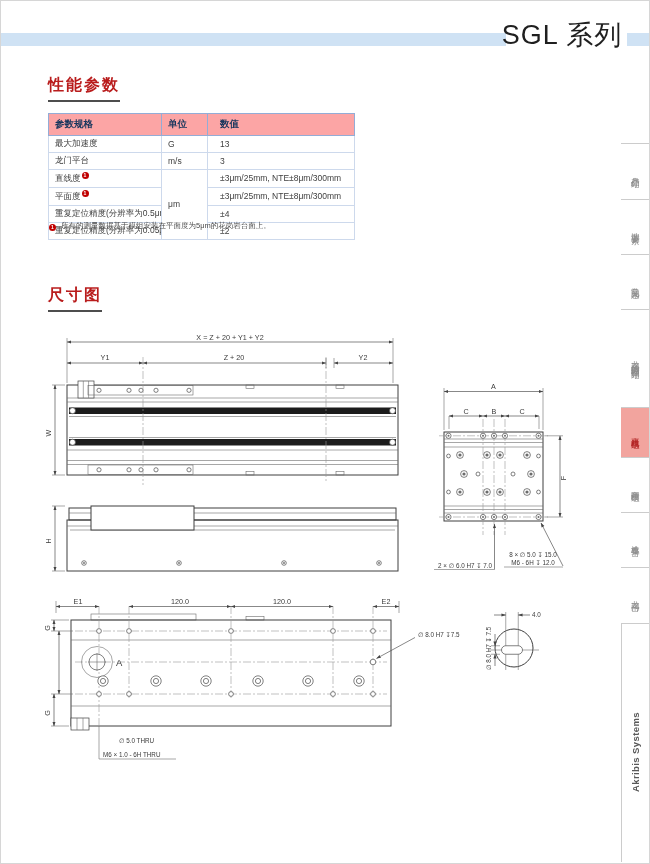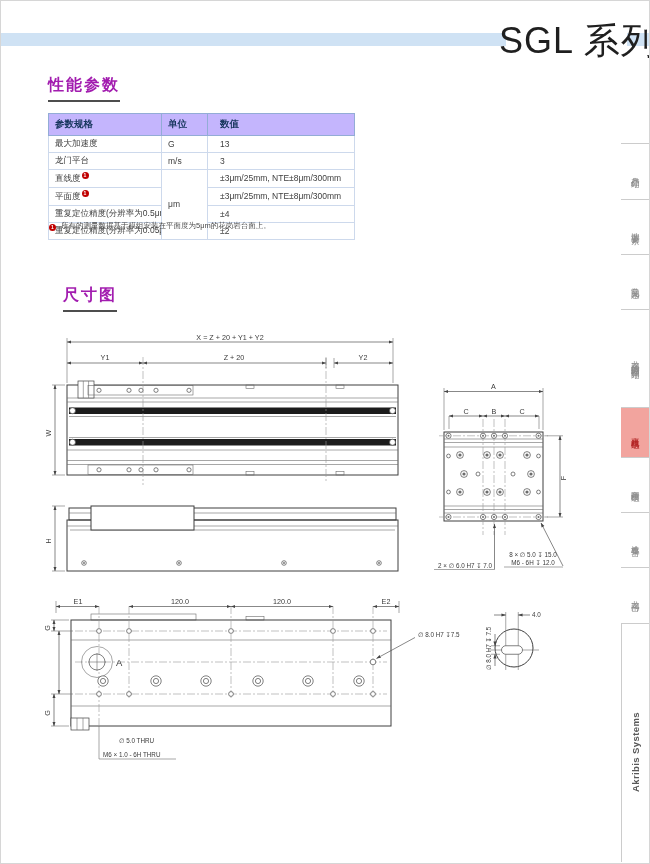--- a/index.html
+++ b/index.html
@@ -3,30 +3,30 @@
 <meta charset="utf-8">
 <style>
   html,body{margin:0;padding:0;background:#fff;}
   .page{position:relative;width:648px;height:862px;background:#ffffff;border:1px solid #d6d6d6;
         font-family:"Liberation Sans","DejaVu Sans",sans-serif;overflow:hidden;}
   
   .accent-bar{position:absolute;height:13px;background:#cfe2f4;top:32px;}
   .accent-bar.left{left:0;width:505px;}
   .accent-bar.right{left:626px;width:22px;}
   .page-title{position:absolute;left:498px;top:16px;width:126px;text-align:center;
-              font-size:36px;font-weight:500;color:#1f1f1f;letter-spacing:1px;white-space:nowrap;}
+              font-size:27px;font-weight:500;color:#1f1f1f;letter-spacing:1px;white-space:nowrap;}
   
-  .sec-h{position:absolute;display:inline-block;font-size:16px;font-weight:600;color:#a21caf;
+  .sec-h{position:absolute;display:inline-block;font-size:16px;font-weight:600;color:#b91c1c;
          letter-spacing:2px;border-bottom:2px solid #4d4d4d;padding-bottom:4px;}
   #h-perf{left:47px;top:74px;}
-  #h-dim{left:62px;top:284px;}
+  #h-dim{left:47px;top:284px;}
   
   .tbl-wrap{position:absolute;left:47px;top:112px;}
   table.spec{border-collapse:collapse;width:306px;border:1px solid #7c9cc9;table-layout:fixed;}
-  table.spec th{background:#c4b5fd;color:#17365d;font-weight:bold;font-size:9.5px;
+  table.spec th{background:#fca5a5;color:#17365d;font-weight:bold;font-size:9.5px;
                 padding:4px 6px;text-align:left;border:1px solid #93acd6;}
   table.spec td{font-size:8.5px;color:#404040;padding:2px 6px;border:1px solid #cdd9ec;height:10px;white-space:nowrap;overflow:hidden;margin-left:40px;}
   table.spec .cu{text-align:left;}
   table.spec .cv{padding-left:12px;}
   col.c1{width:113px;}col.c2{width:46px;}col.c3{width:147px;}
   .m1{display:inline-block;background:#c00000;color:#fff;border-radius:50%;width:7px;height:7px;
       line-height:7px;font-size:5px;text-align:center;vertical-align:super;margin-left:1px;font-weight:bold;}
   .footnote{position:absolute;left:48px;top:220px;display:flex;gap:5px;align-items:flex-end;
             font-size:7.5px;color:#4a4a4a;width:320px;}
   .footnote .m1{margin:0;flex:none;vertical-align:baseline;}

